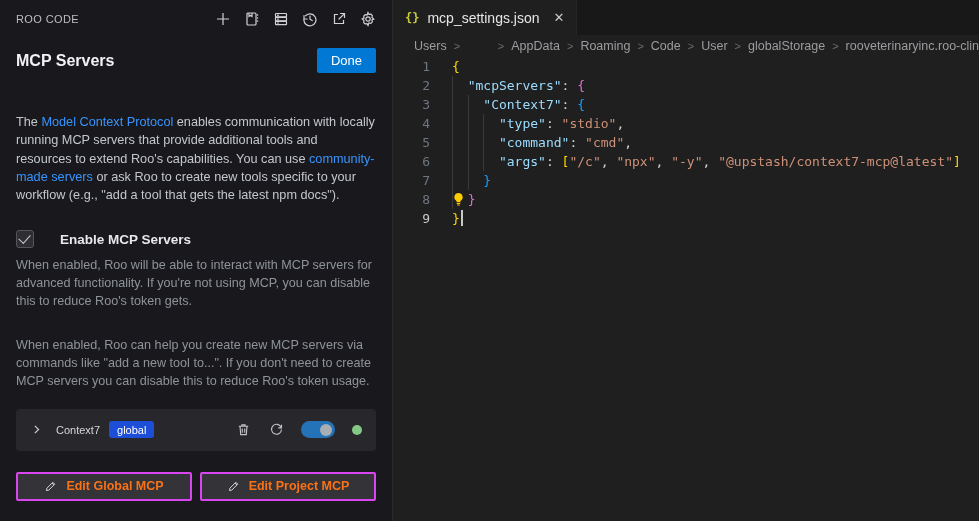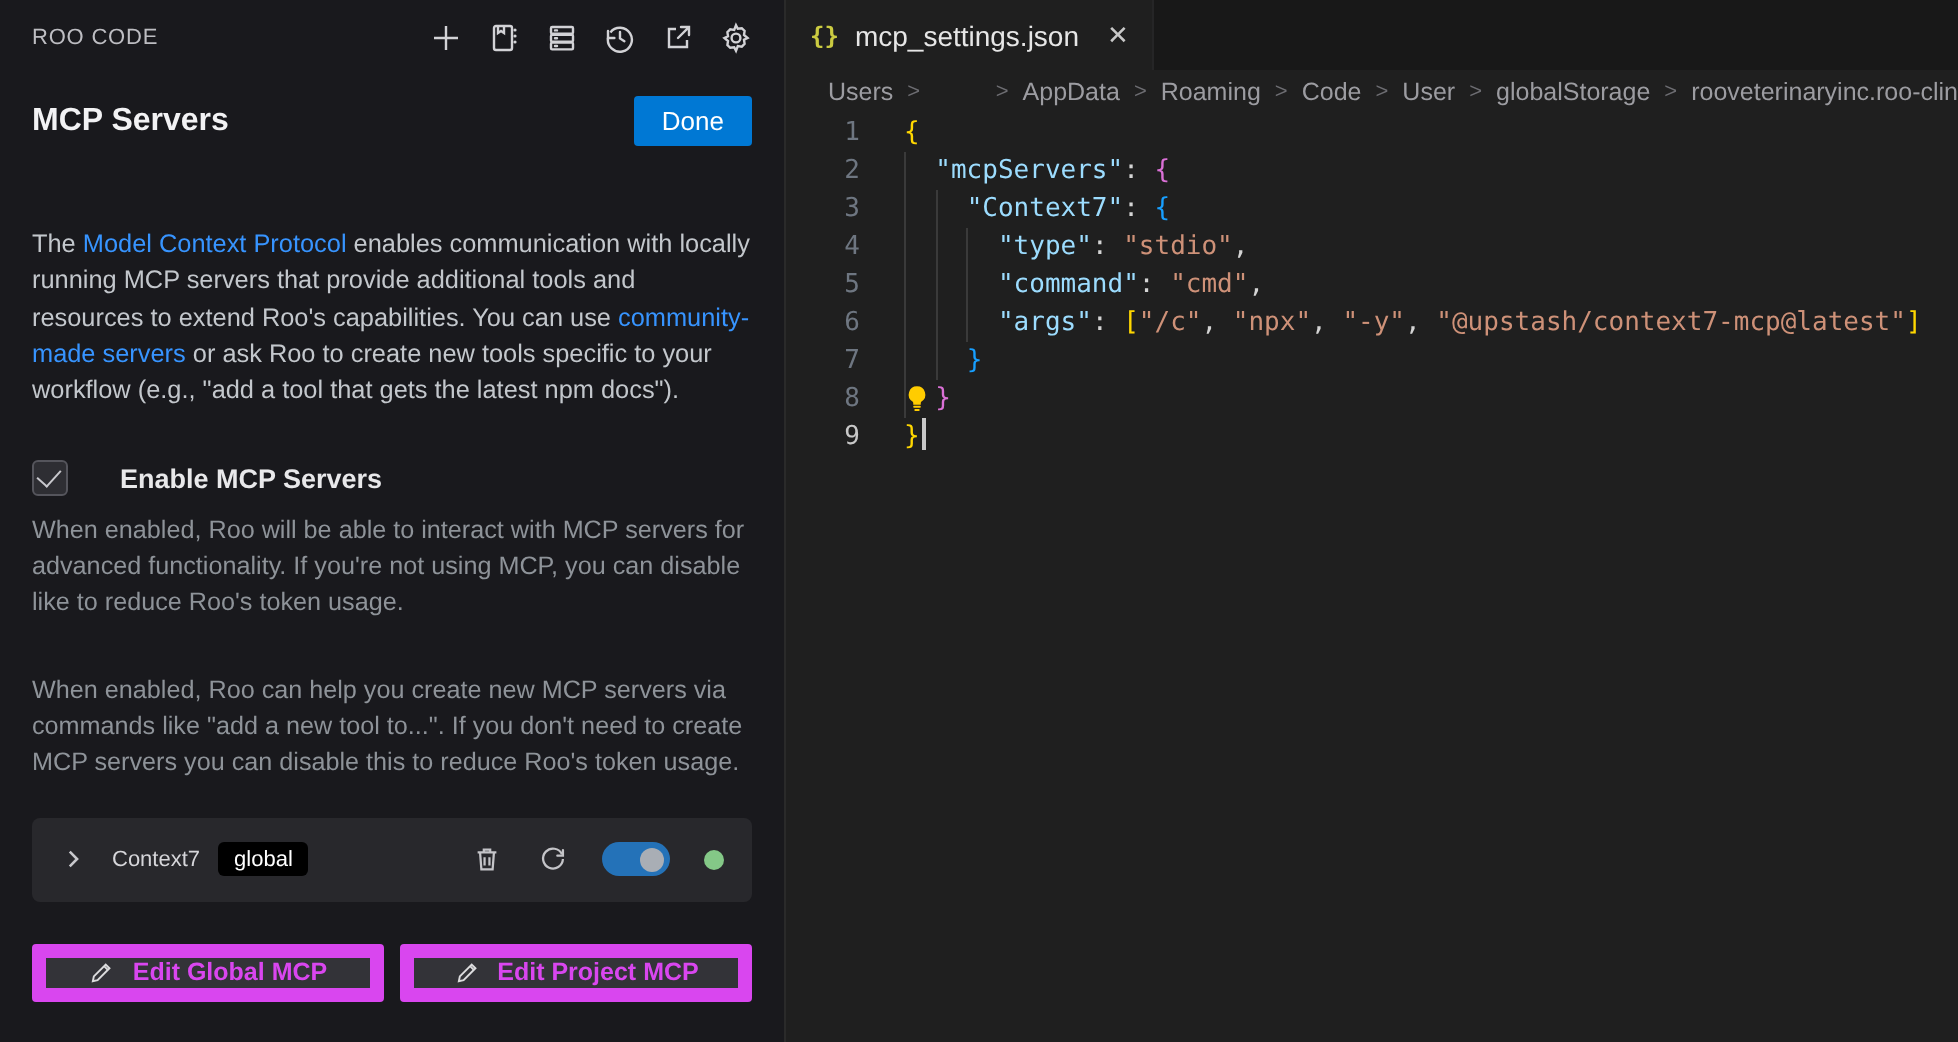--- a/index.html
+++ b/index.html
@@ -41,40 +41,40 @@
   .setting-label { font-size:13.5px; font-weight:700; color:#e8e8ea; }
   .setting-desc { margin-top:9px; font-size:12.6px; line-height:1.42; color:#8e9399; }
   .server-card {
     margin-top:18px; height:42px; border-radius:4px; background:#28282c;
     display:flex; align-items:center; padding:0 14px;
   }
   .chev { width:14px; height:14px; flex:none; cursor:pointer; display:flex; align-items:center; }
   .chev svg { width:13px; height:13px; stroke:#c8c8cc; fill:none; stroke-width:1.6; }
   .server-name { margin-left:12px; font-size:11px; color:#d6d6da; }
   .server-badge {
-    margin-left:9px; font-size:11px; color:#fff; background:#000000;
+    margin-left:9px; font-size:11px; color:#fff; background:#1d4ed8;
     border-radius:3px; padding:2.5px 8px;
   }
   .server-actions { margin-left:auto; display:flex; align-items:center; gap:17px; }
   .act-icon { width:16px; height:16px; cursor:pointer; display:flex; align-items:center; justify-content:center; }
   .act-icon svg { width:15px; height:15px; stroke:#c4c4c8; fill:none; stroke-width:1.2; }
   .switch {
     width:34px; height:17px; border-radius:9px; background:#3a3a40; position:relative; cursor:pointer; flex:none;
   }
   .switch .knob {
     position:absolute; top:2.5px; left:3px; width:12px; height:12px; border-radius:50%; background:#9a9aa0;
     transition:left .1s;
   }
   .switch.on .knob { left:19px; background:#a9aeb5; }
   .status-dot { width:10px; height:10px; border-radius:50%; flex:none; }
   .edit-row { margin-top:21px; display:flex; gap:8px; }
   .edit-btn {
-    flex:1; height:29px; background:#333338; border:7px solid #d946ef; border-radius:2px;
+    flex:1; height:29px; background:#333338; border:2px solid #d946ef; border-radius:2px;
     display:flex; align-items:center; justify-content:center; gap:9px; cursor:pointer;
-    font-family:"Liberation Sans",sans-serif; font-size:12.5px; font-weight:700; color:#d946ef;
+    font-family:"Liberation Sans",sans-serif; font-size:12.5px; font-weight:700; color:#f97316;
   }
   .edit-btn svg { width:13px; height:13px; stroke:#dcdcde; fill:none; stroke-width:1.2; }
   
   .editor { flex:1; height:100%; background:#1f1f1f; border-left:1px solid #2a2a2a; display:flex; flex-direction:column; overflow:hidden; }
   .tabbar { height:35px; background:#181818; display:flex; flex:none; }
   .tab {
     height:100%; background:#1f1f1f; display:flex; align-items:center; padding:0 12px; gap:8px;
     border-right:1px solid #252526; cursor:pointer; min-width:152px;
   }
   .tab-file-icon { font-family:"DejaVu Sans Mono",monospace; font-size:12px; font-weight:700; }
@@ -156,21 +156,21 @@
       <button class="done-btn" style="background: rgb(0, 120, 212);">Done</button>
     </div>
 
     <p class="intro"><span>The </span><a style="color: rgb(55, 148, 255);">Model Context Protocol</a><span> enables communication with locally running MCP servers that provide additional tools and resources to extend Roo's capabilities. You can use </span><a style="color: rgb(55, 148, 255);">community-made servers</a><span> or ask Roo to create new tools specific to your workflow (e.g., "add a tool that gets the latest npm docs").</span></p>
 
     <div class="setting">
       <div class="setting-head">
         <span class="checkbox checked"></span>
         <span class="setting-label">Enable MCP Servers</span>
       </div>
-      <div class="setting-desc">When enabled, Roo will be able to interact with MCP servers for advanced functionality. If you're not using MCP, you can disable like to reduce Roo's token usage.</div>
+      <div class="setting-desc">When enabled, Roo will be able to interact with MCP servers for advanced functionality. If you're not using MCP, you can disable this to reduce Roo's token gets.</div>
     </div>
 
     <div class="setting">
       <div class="setting-desc">When enabled, Roo can help you create new MCP servers via commands like "add a new tool to...". If you don't need to create MCP servers you can disable this to reduce Roo's token usage.</div>
     </div>
 
     <div class="server-card">
       <span class="chev">
         <svg viewBox="0 0 16 16">
             <path d="M6 3.5 10.5 8 6 12.5"></path>

